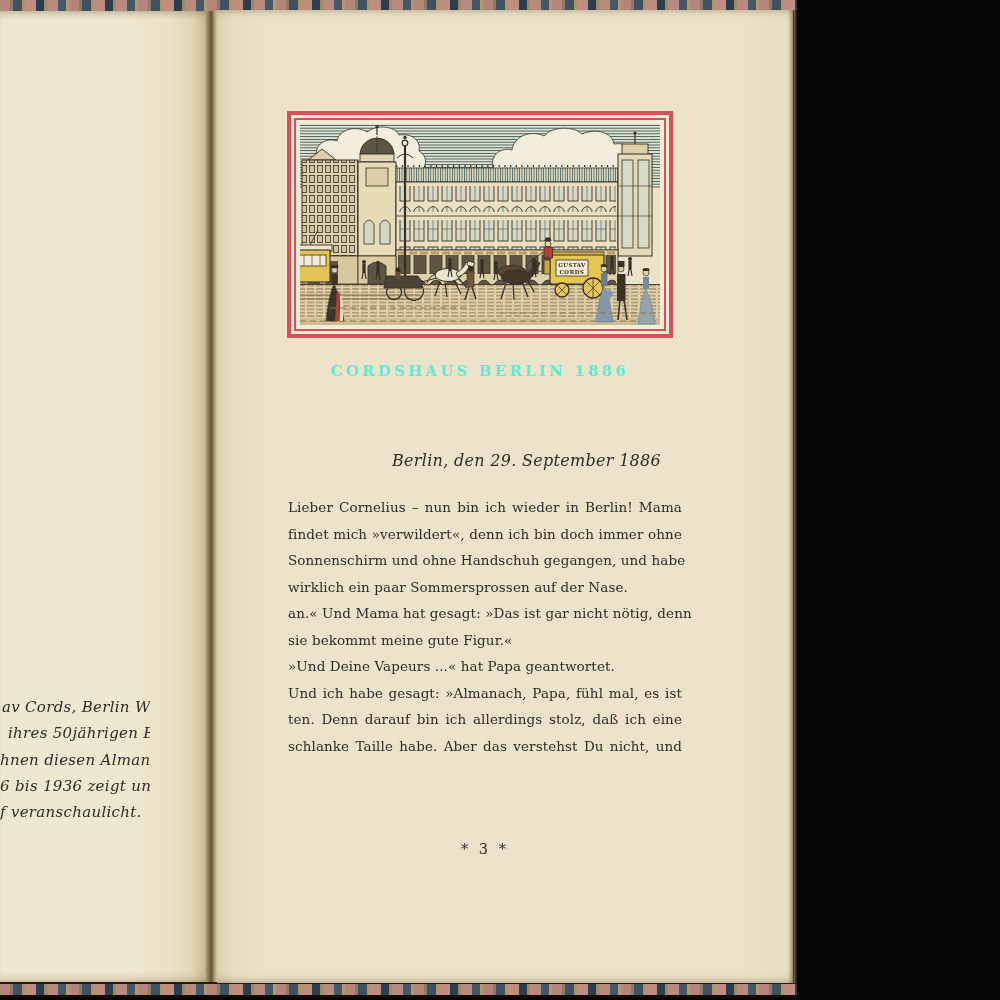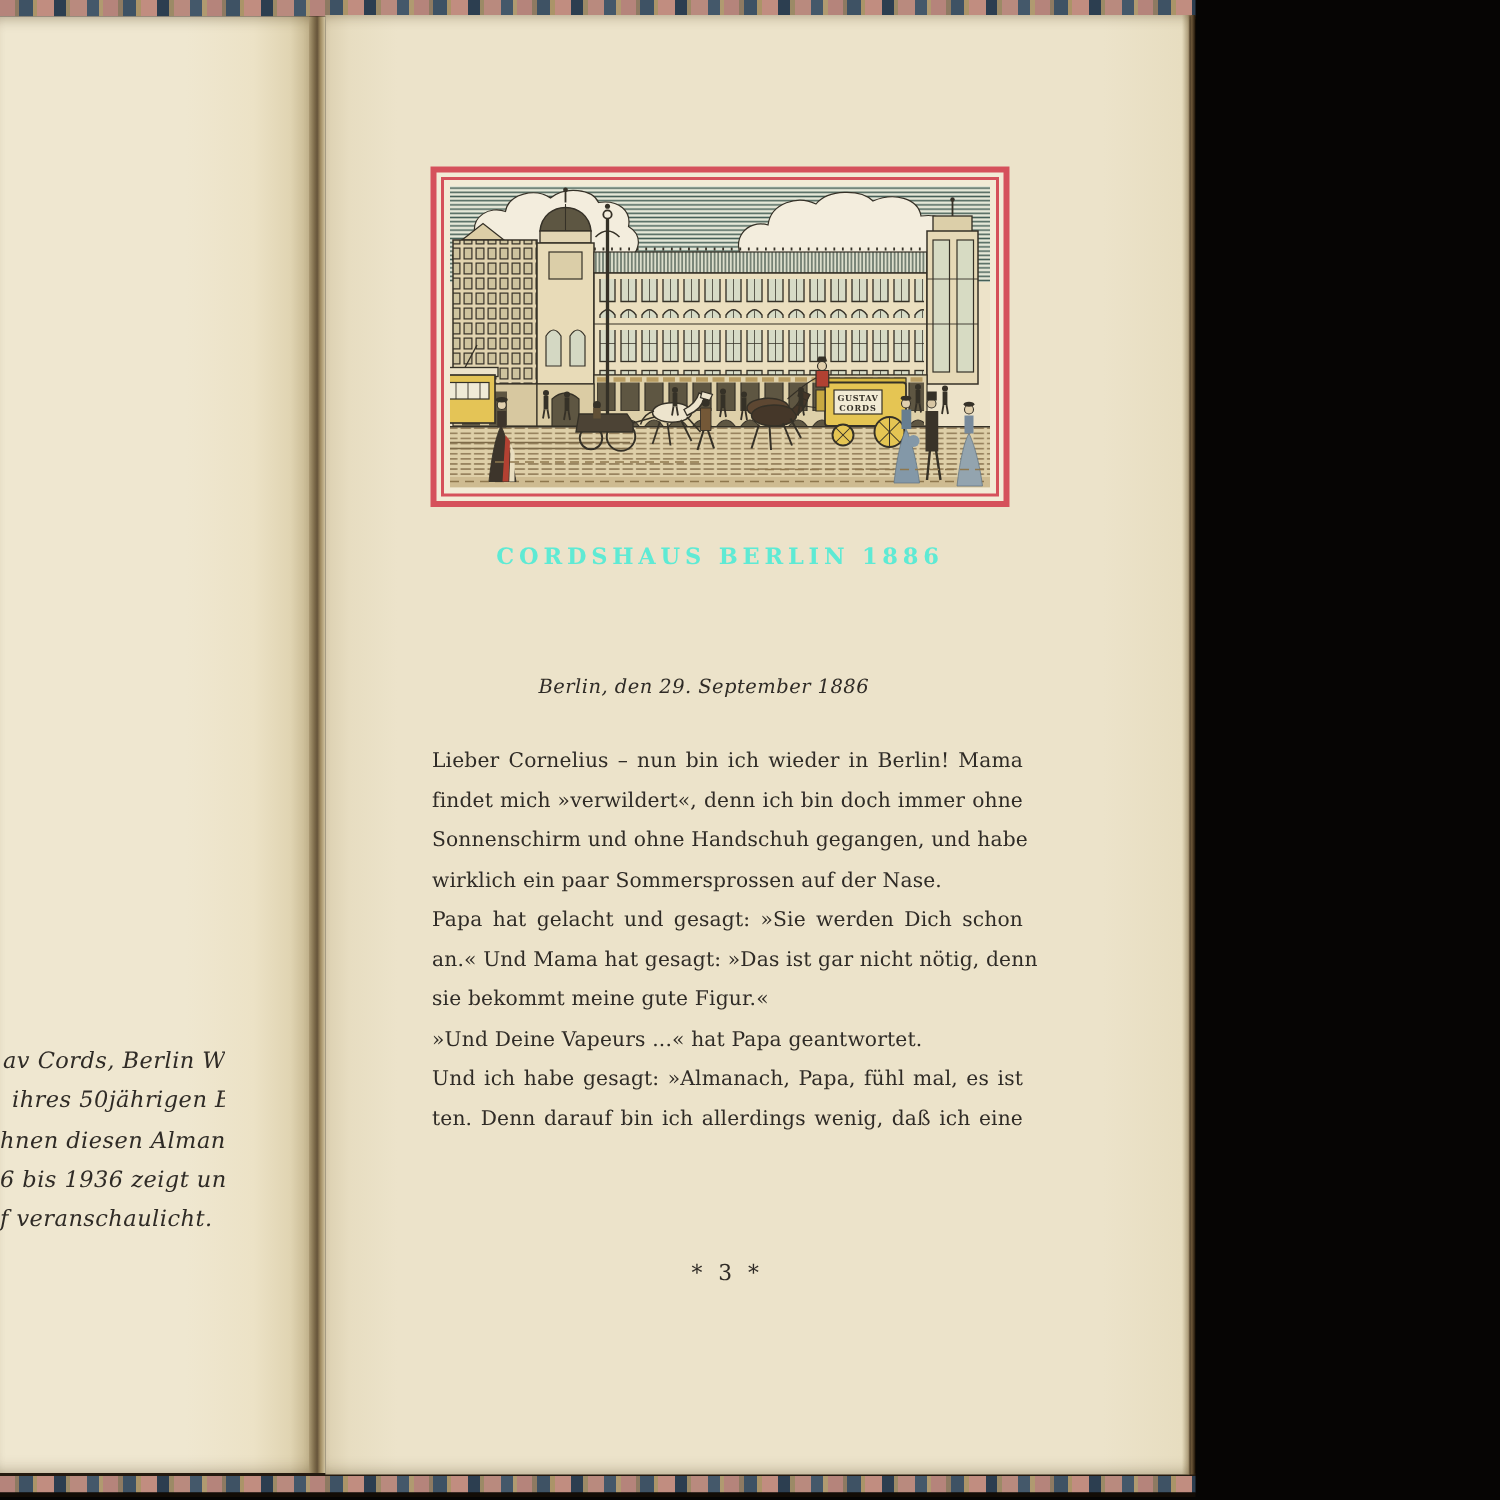--- a/index.html
+++ b/index.html
@@ -24,22 +24,22 @@
   .fore-edge{position:absolute;left:788px;top:10px;width:9px;height:973px;
     background:linear-gradient(90deg,rgba(0,0,0,0) 0,rgba(95,72,40,.3) 40%,#6b5638 72%,#1c1206 100%);}
   
   .plate-outer{position:absolute;left:287px;top:111px;width:386px;height:227px;
     box-sizing:border-box;border:4px solid #d5515b;background:#f2ebd6;}
   .plate-mid{position:absolute;inset:3px;border:2px solid #d5515b;}
   .plate-mid svg{position:absolute;inset:4px;display:block;}
   
   .caption{position:absolute;left:287px;top:362px;width:386px;text-align:center;
     font-weight:bold;font-size:15px;letter-spacing:3.2px;color:#5eead4;}
-  .dateline{position:absolute;left:359px;top:451px;width:301px;text-align:left;
-    font-style:italic;font-size:13px;letter-spacing:.3px;}
+  .dateline{position:absolute;left:376px;top:451px;width:301px;text-align:center;
+    font-style:italic;font-size:16px;letter-spacing:.3px;}
   .letter{position:absolute;left:288px;top:494px;width:394px;font-size:13.5px;}
   .bline{height:26.5px;line-height:26.5px;text-align:justify;text-align-last:justify;
     letter-spacing:.1px;white-space:nowrap;}
   .bline.short{text-align:right;text-align-last:left;}
   .pagenum{position:absolute;left:288px;top:841px;width:394px;text-align:center;
     font-size:14.5px;letter-spacing:3px;}
   .left-frag{position:absolute;left:0;top:694px;width:150px;font-style:italic;
     font-size:15px;overflow:hidden;}
   .lline{height:26.3px;line-height:26.3px;white-space:nowrap;letter-spacing:.3px;}
   .lline:nth-child(1){margin-left:2px;}
@@ -278,22 +278,22 @@
     </div>
   </div>
 
   <div class="caption">CORDSHAUS BERLIN 1886</div>
   <div class="dateline">Berlin, den 29. September 1886</div>
   <div class="letter">
       <div class="bline">Lieber Cornelius – nun bin ich wieder in Berlin! Mama</div>
       <div class="bline">findet mich »verwildert«, denn ich bin doch immer ohne</div>
       <div class="bline">Sonnenschirm und ohne Handschuh gegangen, und habe</div>
       <div class="bline short">wirklich ein paar Sommersprossen auf der Nase.</div>
-      <div class="bline">Papa hat gelacht und gesagt: »Sie werden Dich schon</div>
       <div class="bline">an.« Und Mama hat gesagt: »Das ist gar nicht nötig, denn</div>
       <div class="bline short">sie bekommt meine gute Figur.«</div>
       <div class="bline short">»Und Deine Vapeurs ...« hat Papa geantwortet.</div>
       <div class="bline">Und ich habe gesagt: »Almanach, Papa, fühl mal, es ist</div>
-      <div class="bline">ten. Denn darauf bin ich allerdings wenig, daß ich eine</div>
+      <div class="bline">ten. Denn darauf bin ich allerdings stolz, daß ich eine</div>
+      <div class="bline">schlanke Taille habe. Aber das verstehst Du nicht, und</div>
     </div>
   <div class="pagenum">* 3 *</div>
 
 </div>
 
 </body></html>

